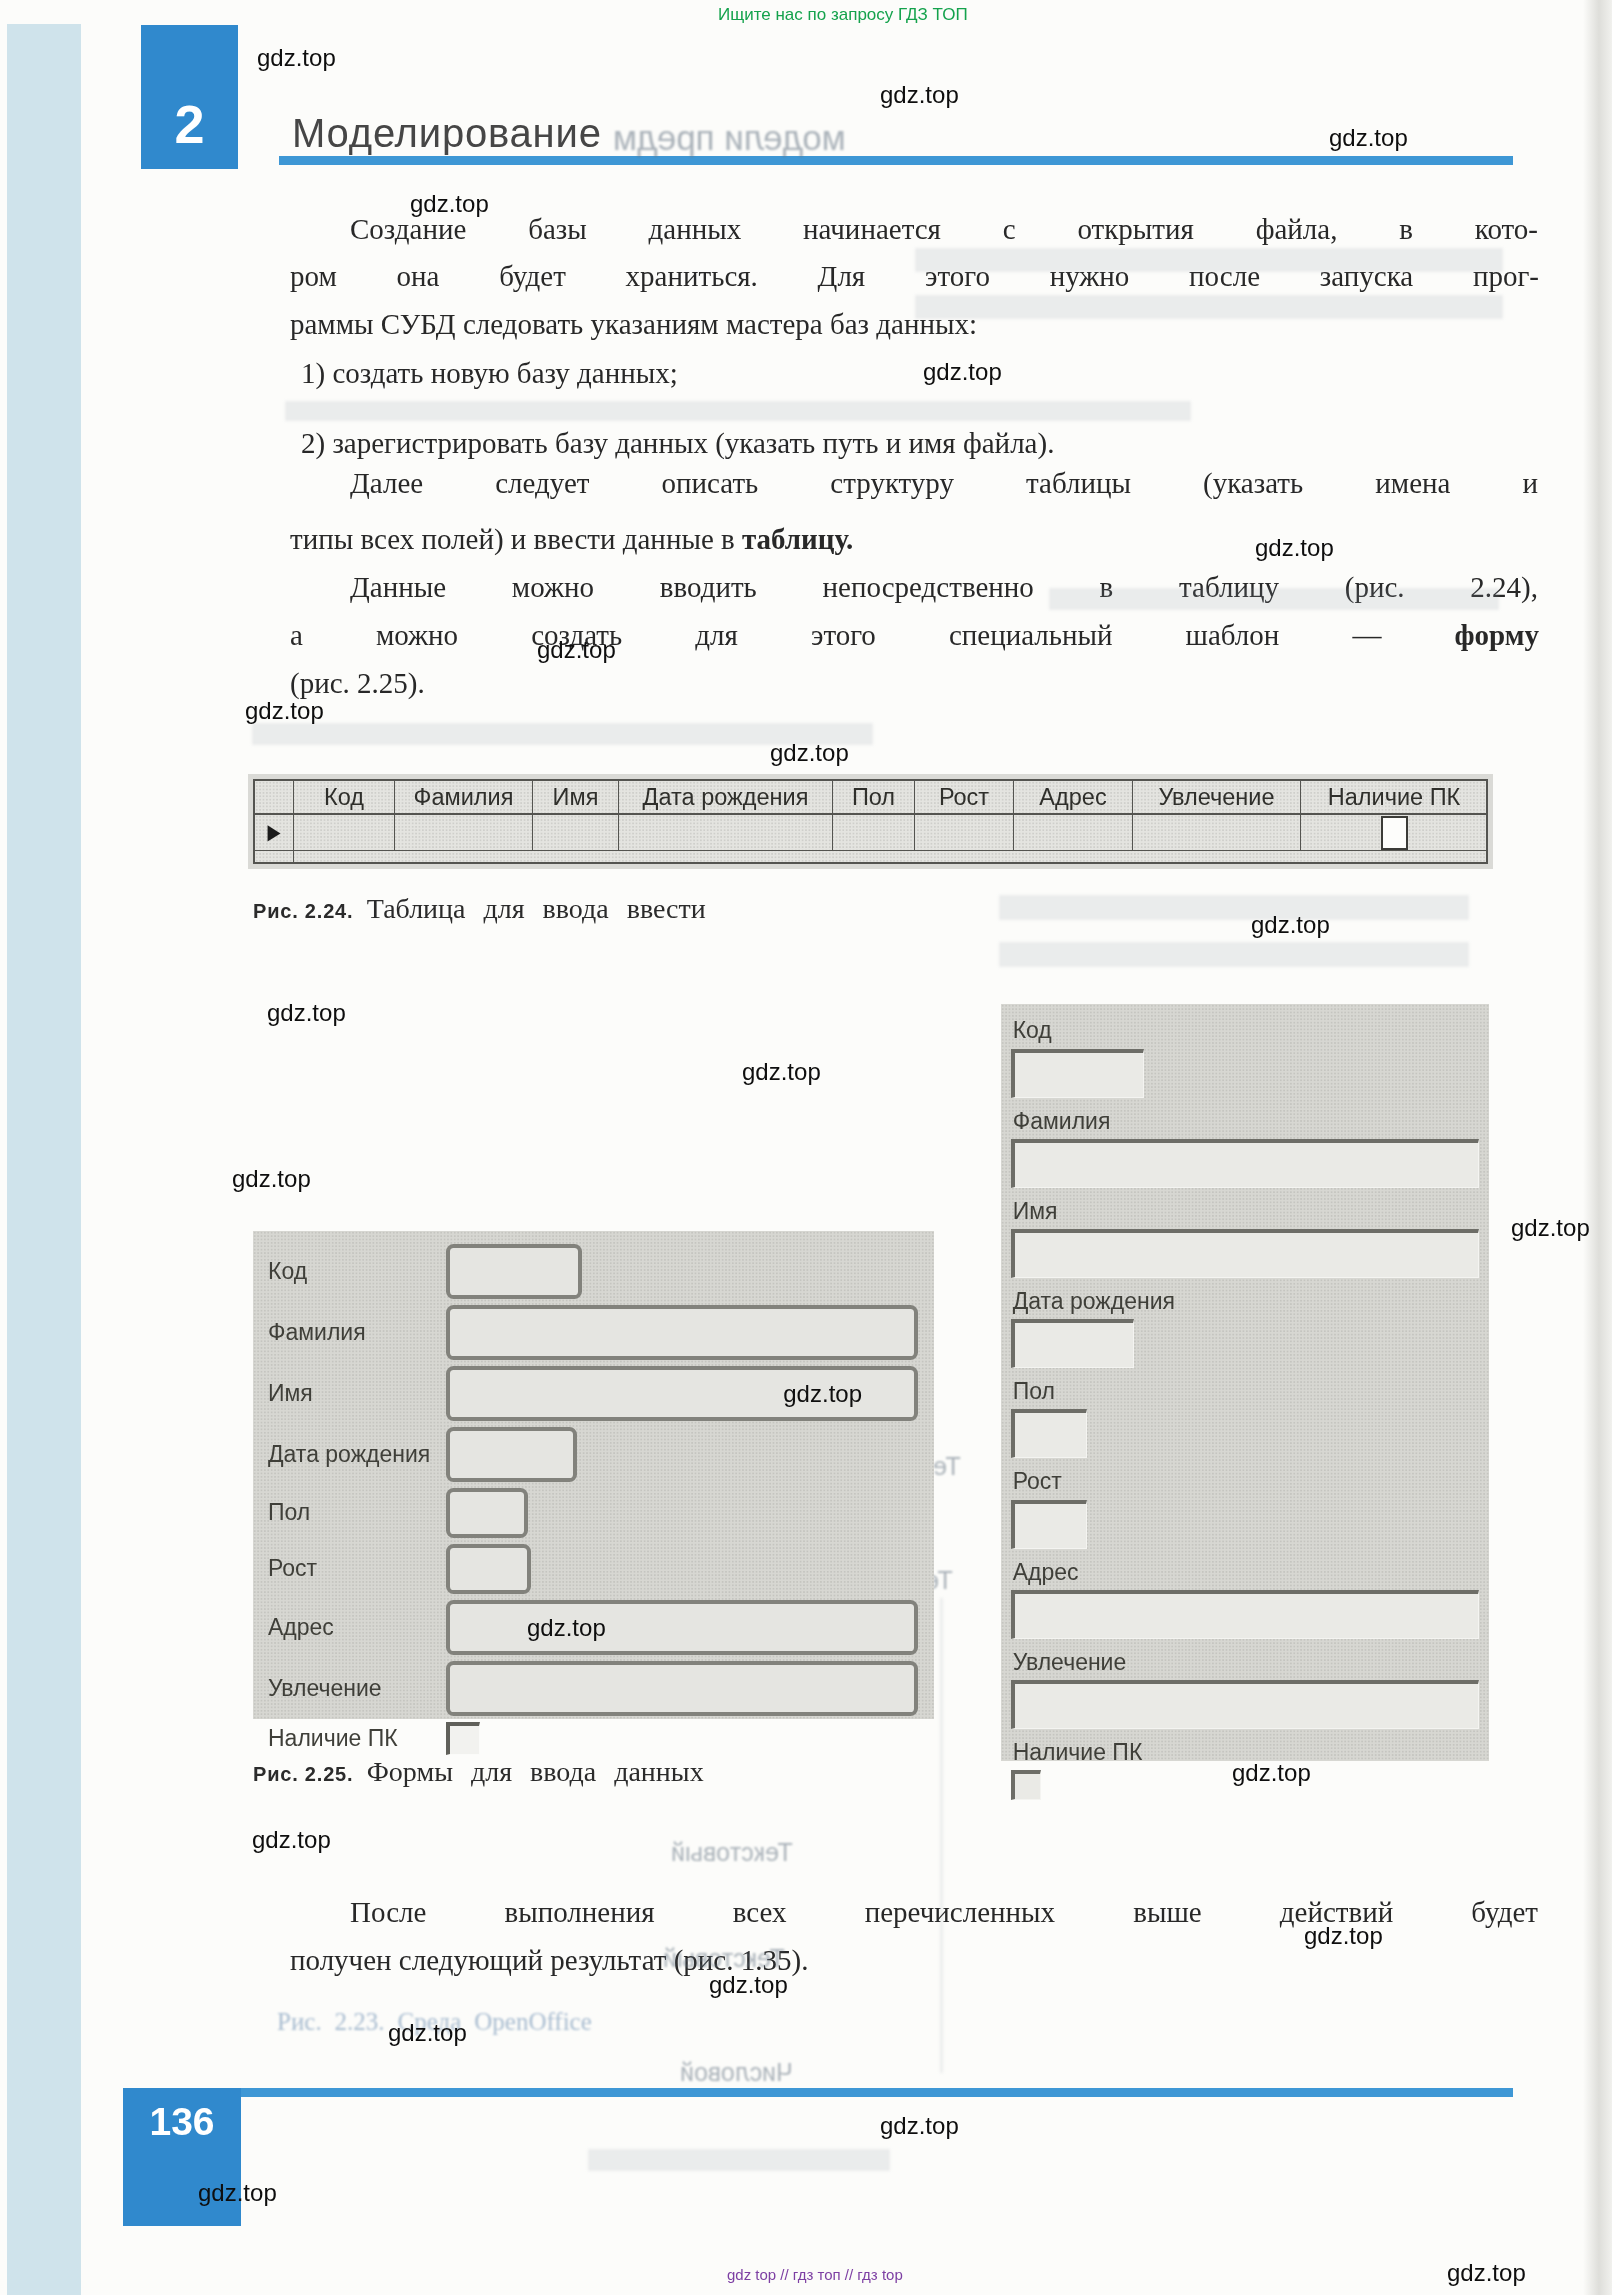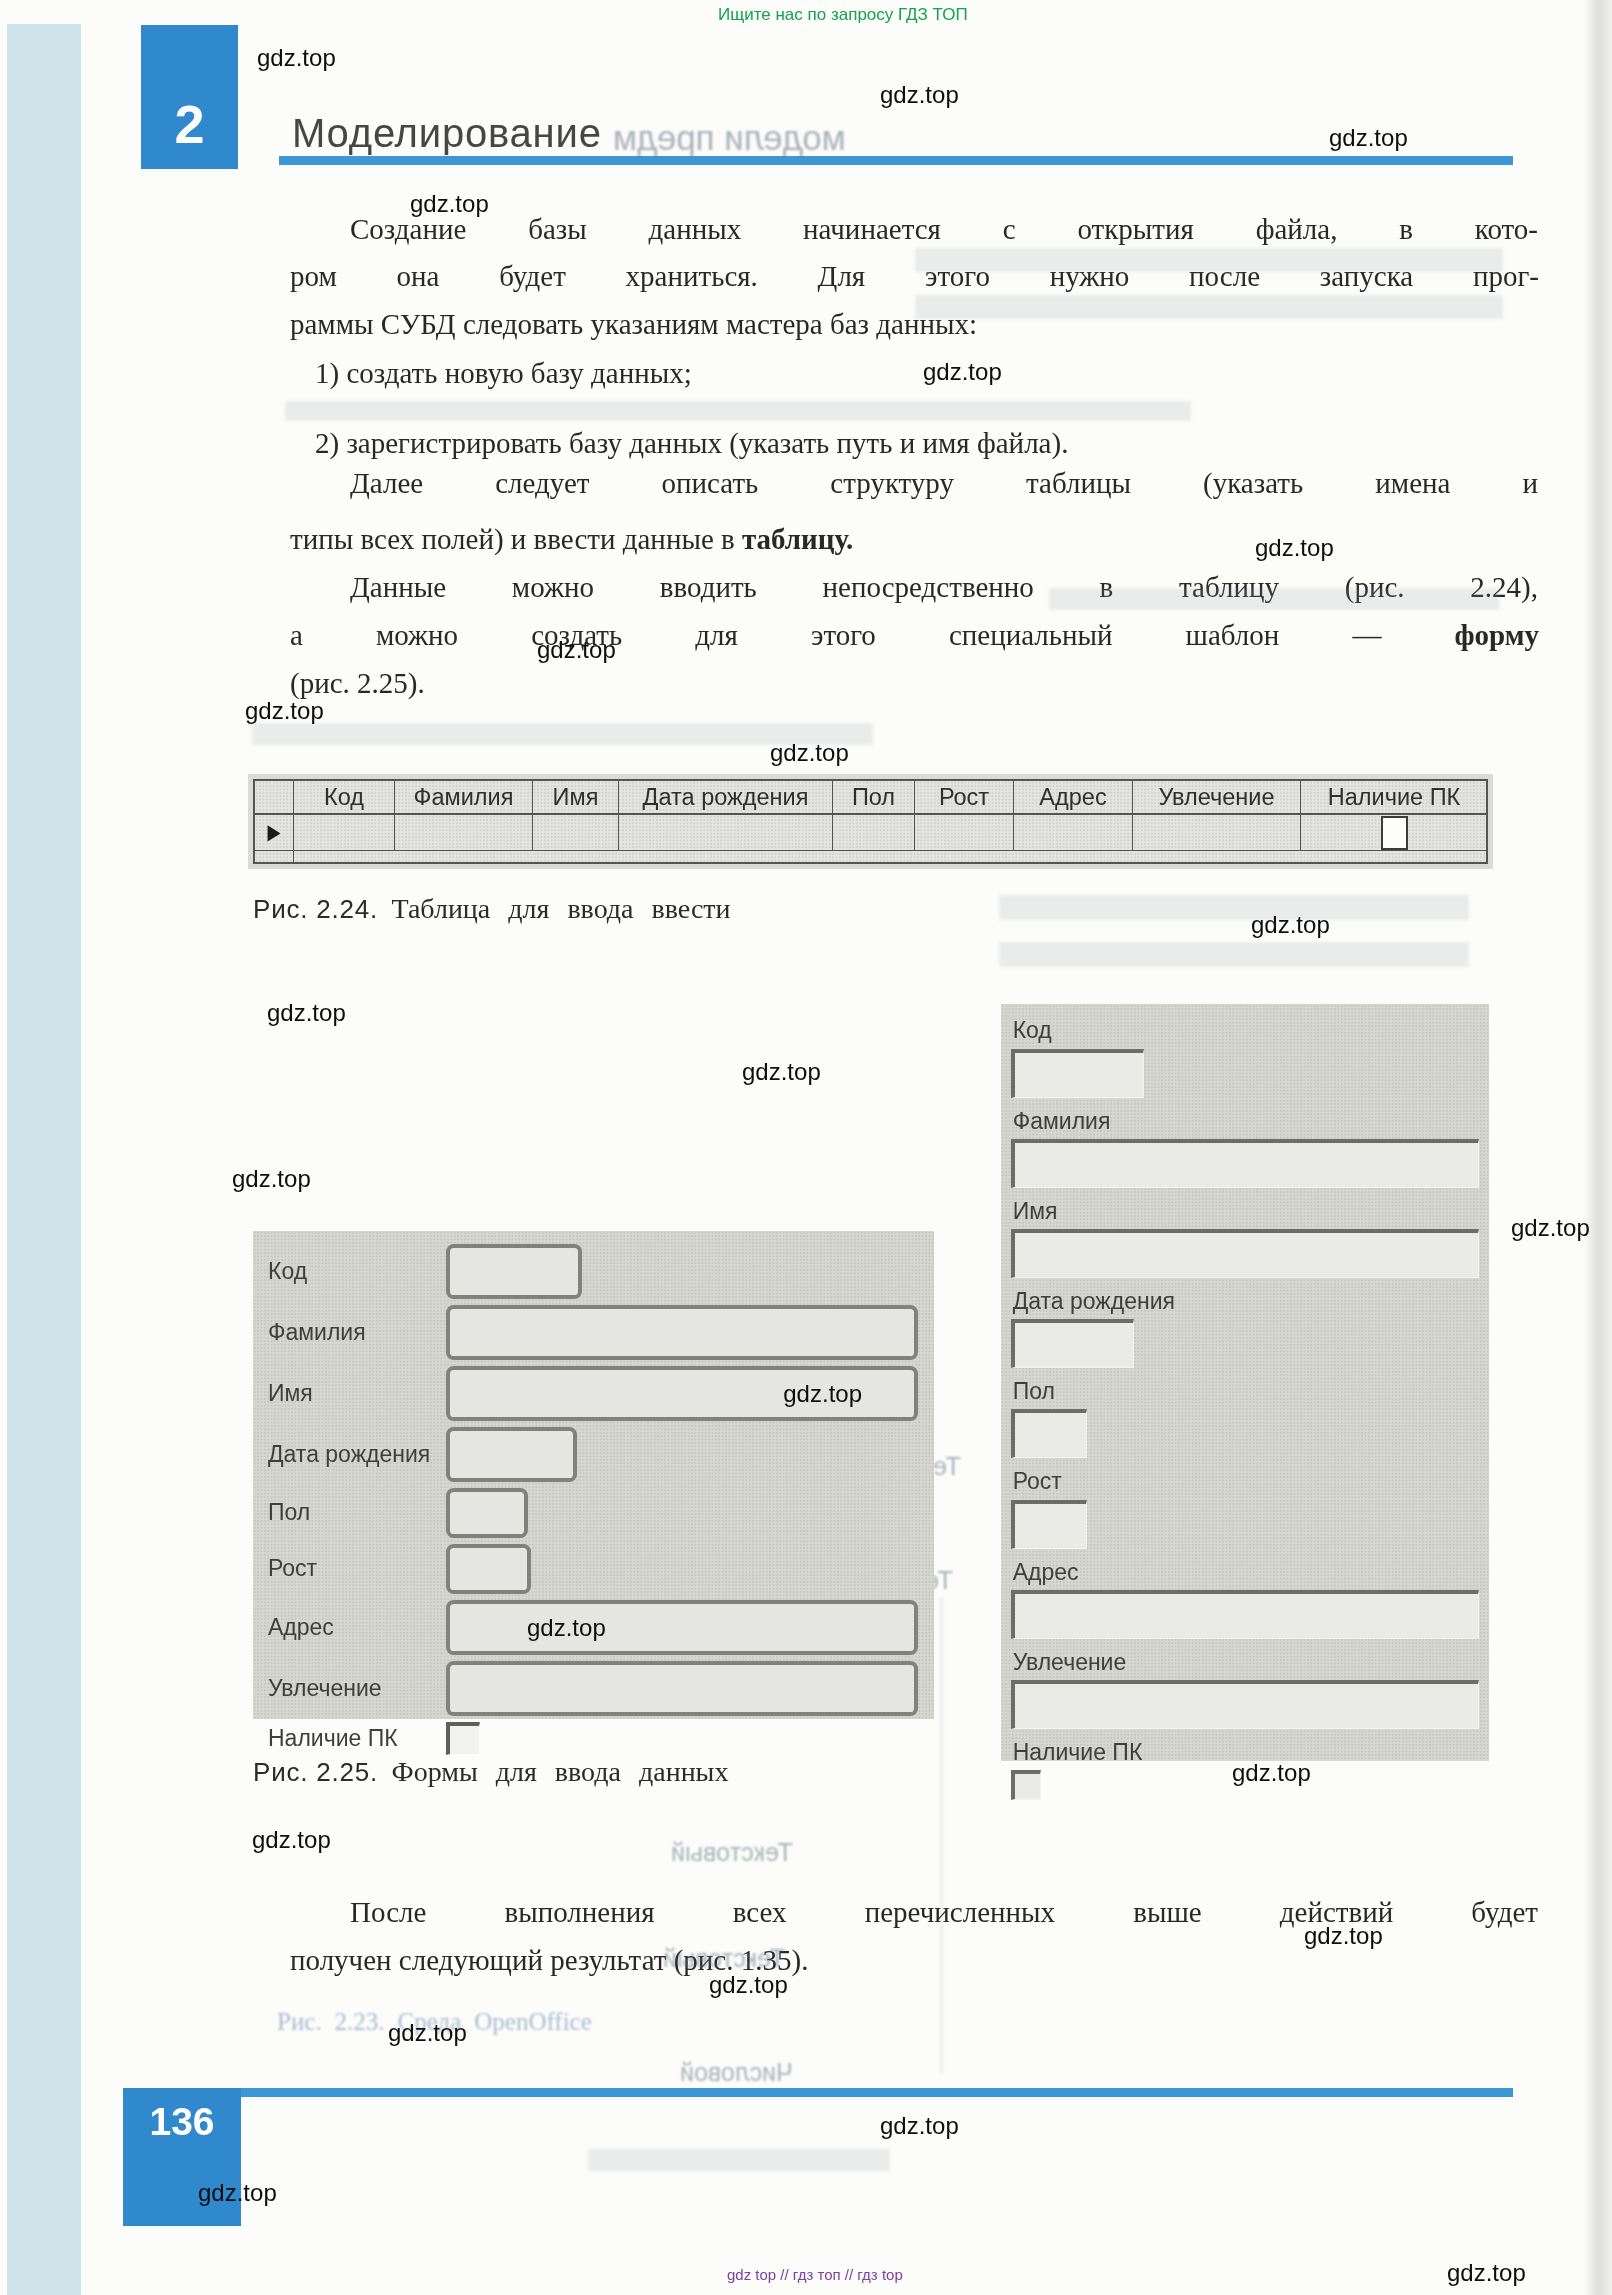--- a/index.html
+++ b/index.html
@@ -15,21 +15,21 @@
   .tab-num{color:#fff;font-size:54px;font-weight:700;line-height:1;}
   .title{left:292px;top:111px;font-size:40px;color:#464646;letter-spacing:0.8px;white-space:nowrap;}
   .title-rule{left:279px;top:156px;width:1234px;height:9.2px;background:#3e97d5;}
   
   .bline{position:absolute;left:250px;width:1249px;font-family:"Liberation Serif",serif;
          font-size:29px;line-height:35px;color:#282828;text-align:justify;text-align-last:justify;
          white-space:nowrap;margin-left:40px;}
   .bline.ns{text-align-last:auto;}
   .bline.ind{padding-left:60px;width:1188px;}
   .bline b{font-weight:700;}
-  .bline.li{left:275px;width:1232px;}
+  .bline.li{left:261px;width:1232px;}
   
   .wm{position:absolute;font-size:24px;font-weight:400;color:#0e0e0e;white-space:nowrap;z-index:30;}
   
   .ghost{position:absolute;font-size:25px;color:rgba(104,118,133,.55);filter:blur(0.8px);
          transform:scaleX(-1);white-space:nowrap;z-index:1;}
   .ghost-blue{position:absolute;font-family:"Liberation Serif",serif;font-size:25px;
          color:rgba(86,126,168,.5);filter:blur(1px);transform:none;white-space:nowrap;z-index:1;word-spacing:6.7px;}
   .grect{position:absolute;background:rgba(140,155,170,.16);filter:blur(1.7px);z-index:1;}
   
   .t24{left:253px;top:779px;width:1235px;border:2.5px solid #545450;outline:5.9px solid #dadad6;
@@ -40,21 +40,21 @@
              justify-content:center;font-size:23.5px;color:#2f2f2b;overflow:hidden;}
   .t24 .cell:last-child{border-right:none;}
   .t24-head .cell{height:34px;border-bottom:2.5px solid #545450;}
   .t24-body .cell{height:35px;}
   .t24-stub{height:11px;border-top:1.7px solid #545450;display:flex;}
   .t24-stub .sel-stub{width:39px;border-right:1.7px solid #545450;box-sizing:border-box;}
   .sel-icon{font-size:17px;color:#1b1b1b;transform:scaleY(1.25);}
   .tbl-check{width:27px;height:34px;background:#fdfdfb;border:2.5px solid #3b3b37;box-sizing:border-box;}
   
   .cap{position:absolute;white-space:nowrap;z-index:2;}
-  .cap .cap-b{font-weight:400;font-size:26px;color:#2b2b2b;letter-spacing:0.8px;margin-top:48px;}
+  .cap .cap-b{font-weight:700;font-size:20px;color:#2b2b2b;letter-spacing:0.8px;margin-top:48px;}
   .cap .cap-t{font-family:"Liberation Serif",serif;font-size:28px;color:#2b2b2b;word-spacing:11px;margin-left:13.4px;}
   
   .panel{position:absolute;background:#d7d7d2;z-index:2;box-sizing:border-box;
          background-image:radial-gradient(rgba(105,105,100,.16) 0.8px,rgba(0,0,0,0) 1px);background-size:3.4px 3.4px;}
   .fr{left:1001px;top:1004px;width:488px;height:757px;padding:13.4px 0 0 10px;}
   .fl{left:253px;top:1231px;width:681px;height:488px;padding:13.4px 0 0 15px;}
   .f-label{font-size:23px;color:#3f3f39;}
   .fr-row{margin-bottom:10px;}
   .fr-row .f-label{display:block;margin:0 0 4.2px 1.7px;}
   .sunk{background:#eaeae6;border-top:4.2px solid #6d6d67;border-left:4.2px solid #6d6d67;

